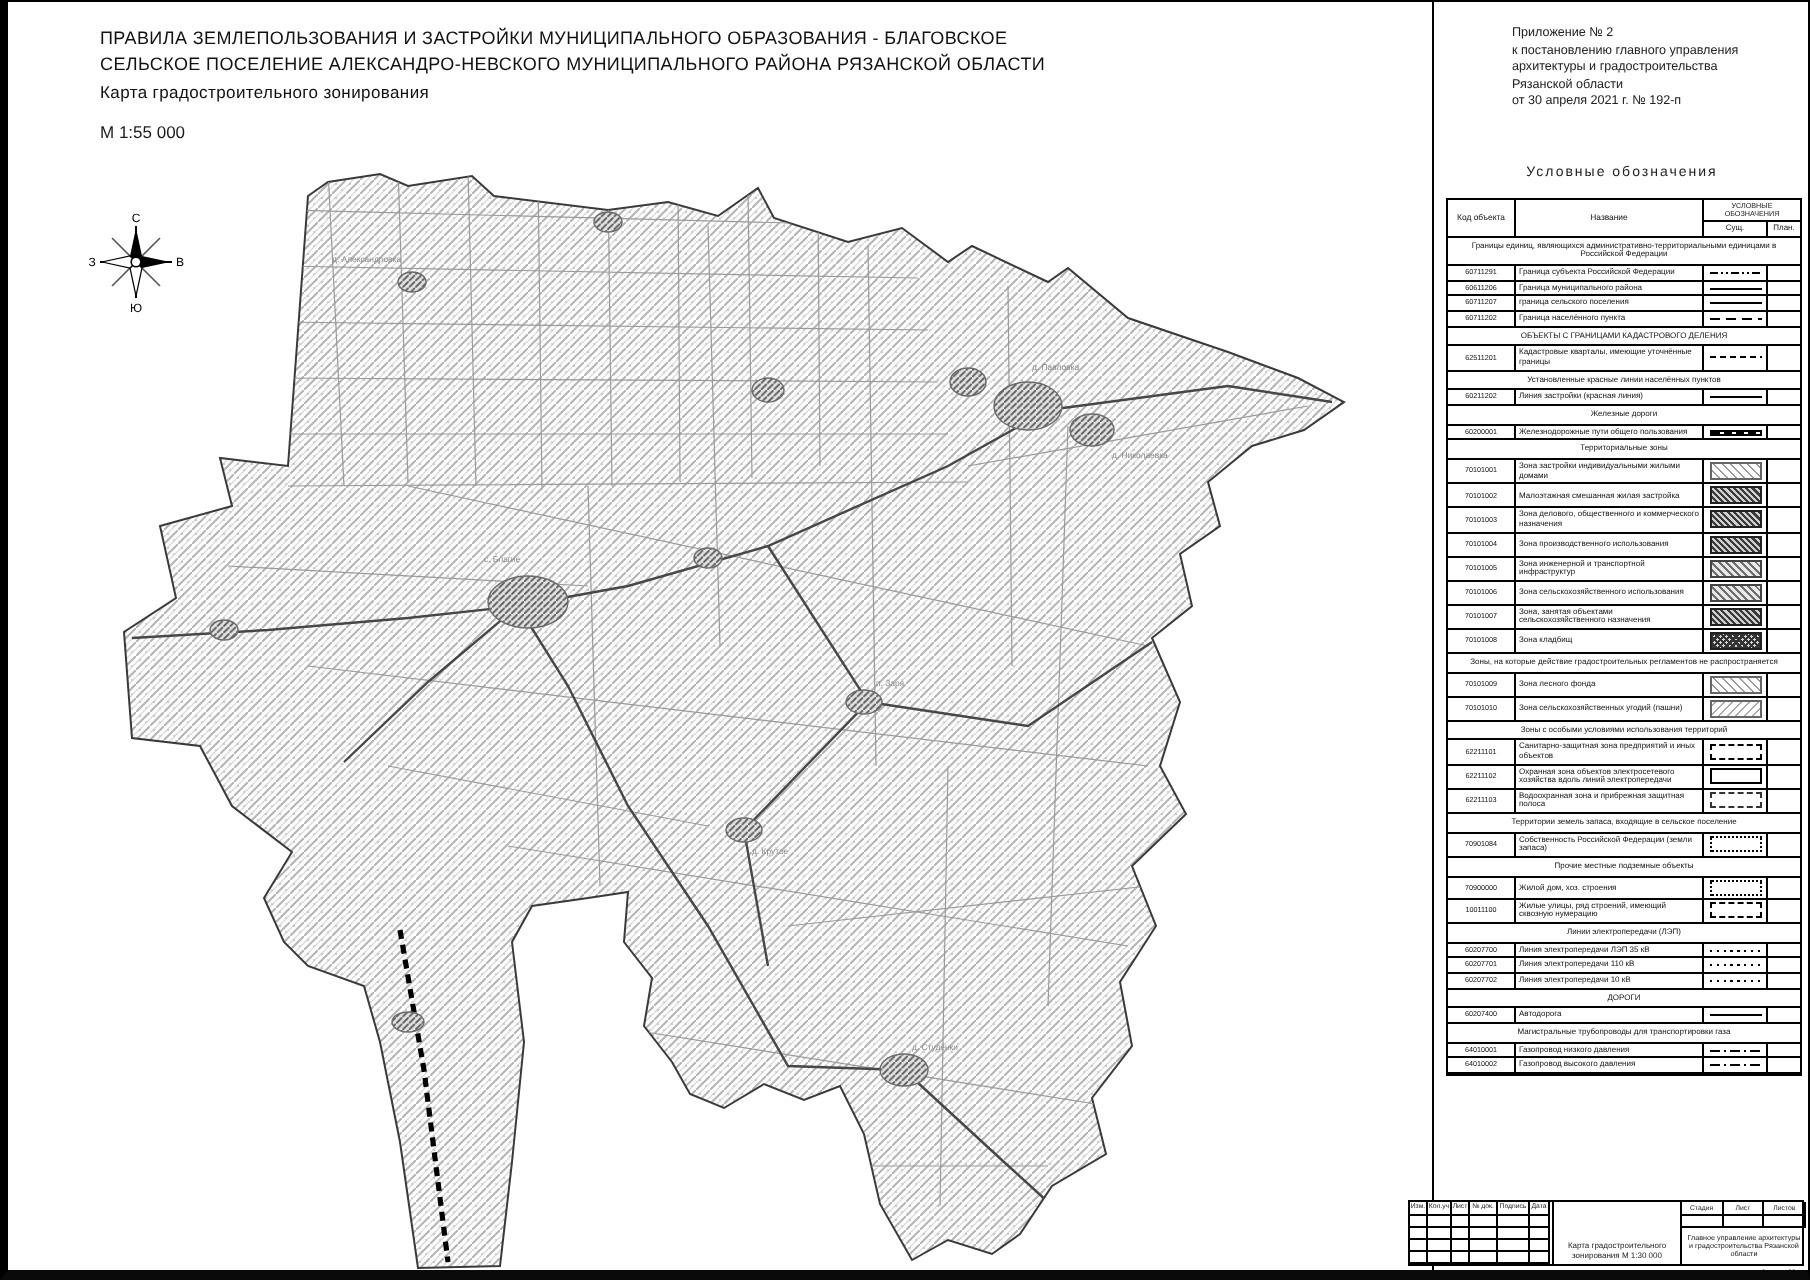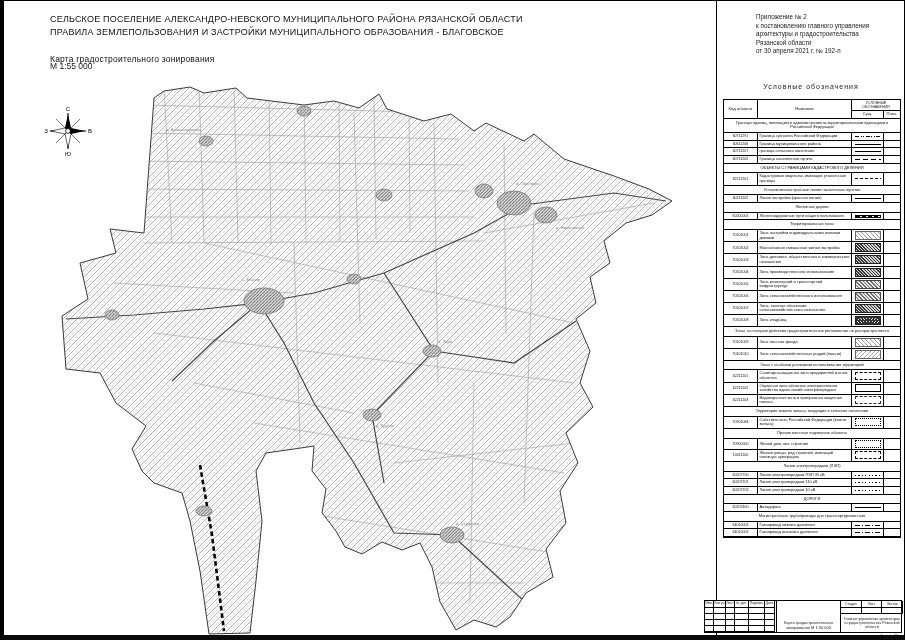--- a/index.html
+++ b/index.html
@@ -7,21 +7,21 @@
   .page{
     position:relative;width:905px;height:640px;background:#fff;
     border-left:4px solid #000;border-bottom:5px solid #0a0a0a;
     border-top:1.5px solid #000;border-right:1.5px solid #000;
     font-family:"Liberation Sans","DejaVu Sans",sans-serif;color:#1a1a1a;
     overflow:hidden;
   }
   
   .map-title{position:absolute;left:46px;top:12px;width:560px;
     font-size:9px;font-weight:400;letter-spacing:.2px;line-height:13px;color:#111;}
-  .map-subtitle{font-size:8.5px;margin-top:14px;}
+  .map-subtitle{font-size:8.5px;margin-top:1px;}
   .map-scale{position:absolute;left:46px;top:60px;font-size:8.5px;}
   .annex{position:absolute;left:752px;top:12px;width:150px;font-size:6.3px;line-height:8.5px;color:#222;}
   
   .compass{position:absolute;left:40px;top:104px;width:48px;height:52px;}
   
   .map-canvas{position:absolute;left:50px;top:82px;width:660px;height:552px;}
   .divider{position:absolute;left:712px;top:0;width:1px;height:640px;background:#000;}
   
   .legend-title{position:absolute;left:714px;top:82px;width:186px;text-align:center;
     font-size:7px;letter-spacing:1px;color:#222;}
@@ -70,22 +70,22 @@
   .tb-org{grid-column:1/4;display:flex;align-items:center;justify-content:center;text-align:center;
     padding:1px 2px;font-size:3.6px;line-height:4.2px;}
   .format-note{position:absolute;right:6px;top:633px;font-size:3.5px;color:#333;}
 </style>
 </head>
 <body>
 
 <div class="page">
 
   <div class="map-title">
+    <div>ПРАВИЛА ЗЕМЛЕПОЛЬЗОВАНИЯ И ЗАСТРОЙКИ МУНИЦИПАЛЬНОГО ОБРАЗОВАНИЯ - БЛАГОВСКОЕ</div>
     <div>СЕЛЬСКОЕ ПОСЕЛЕНИЕ АЛЕКСАНДРО-НЕВСКОГО МУНИЦИПАЛЬНОГО РАЙОНА РЯЗАНСКОЙ ОБЛАСТИ</div>
-    <div>ПРАВИЛА ЗЕМЛЕПОЛЬЗОВАНИЯ И ЗАСТРОЙКИ МУНИЦИПАЛЬНОГО ОБРАЗОВАНИЯ - БЛАГОВСКОЕ</div>
     <div class="map-subtitle">Карта градостроительного зонирования</div>
   </div>
   <div class="map-scale">М 1:55 000</div>
 
   <div class="annex">
       <div>Приложение № 2</div>
       <div>к постановлению главного управления</div>
       <div>архитектуры и градостроительства</div>
       <div>Рязанской области</div>
       <div>от 30 апреля 2021 г. № 192-п</div>

